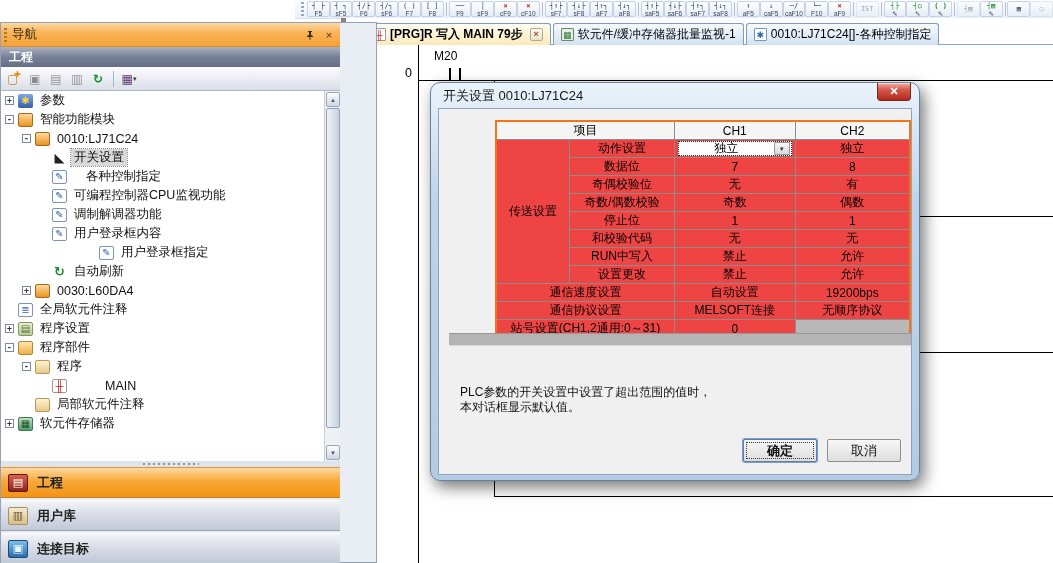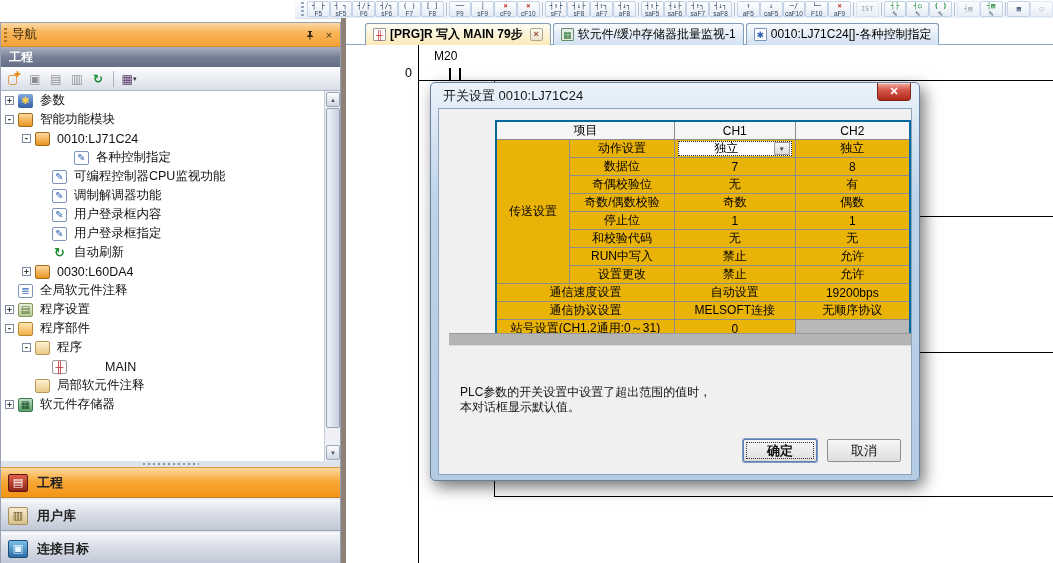--- a/index.html
+++ b/index.html
@@ -18,21 +18,21 @@
     margin:1px 0; overflow:hidden; cursor:default; }
   .tsym { font-size:7px; line-height:8px; color:#27415e; white-space:nowrap;
     font-family:"DejaVu Sans Mono",monospace; }
   .tlbl { font-size:6.5px; line-height:7px; color:#33445c; white-space:nowrap; }
   .tred { color:#c02218; font-weight:bold; }
   .tgreen { color:#1d8c34; font-weight:bold; }
   .tdis { opacity:.45; }
   .tsep { width:1px; background:#b4c2d6; margin:2px 2px; }
 
   
-  #nav { left:0; top:22px; width:341px; height:541px; background:#e9edf4;
+  #nav { left:0; top:22px; width:377px; height:541px; background:#e9edf4;
     border:1px solid #97a0b2;text-decoration:underline; }
   #nav-title { left:0; top:0; width:339px; height:24px;
     background:linear-gradient(#fcd8a2,#f9b459 45%,#f husband ); }
   
   #nav-title { background:linear-gradient(#fcd9a4,#f9b45a 40%,#f5a237); border-bottom:1px solid #d98f2f;
     display:flex; align-items:center; }
   #nav-title::before { content:""; width:3px; height:14px; margin:0 5px 0 3px;
     background:repeating-linear-gradient(#b07828 0 2px, transparent 2px 4px); }
   #nav-title-text { font-size:12.5px; color:#3a2a10; flex:1; }
   .cap-btn { width:16px; height:16px; display:flex; align-items:center; justify-content:center;
@@ -119,34 +119,34 @@
   #tabline { left:346px; top:44px; width:707px; height:1px; background:#8aa6c8; }
 
   
   .lline { background:#000; }
   #ladder-rownum { left:388px; top:66px; width:24px; text-align:right; font-size:12.5px; color:#000; }
   #ladder-m20 { left:434px; top:49px; font-size:12px; color:#000; }
   .contact-bar { width:2px; height:13px; background:#000; top:68px; }
 
   
   #dialog { left:430px; top:82px; width:490px; height:399px; z-index:10;
-    border:1px solid #66809e; border-radius:5px;
+    border:1px solid #66809e; border-radius:10px;
     background:linear-gradient(#eaf3fb,#bed3e9 30%,#b4cbe4);
     box-shadow:4px 6px 16px rgba(0,0,0,.55); }
   #dlg-title { left:12px; top:4px; font-size:13px; color:#161616; }
   #dlg-close { top:0; right:8px; width:34px; height:18px;
     background:linear-gradient(#f0b0a4,#d4584a 40%,#b02a1c);
     border:1px solid #7e2318; border-top:none; border-radius:0 0 4px 4px;
     color:#fff; font:bold 11px/16px "Liberation Sans",sans-serif; text-align:center;
     box-shadow:inset 0 1px 0 rgba(255,255,255,.5); cursor:default; }
   #dlg-body { left:7px; top:25px; width:474px; height:367px; background:#f0f0f0;
     border:1px solid #8ea4bd; }
 
   #dlg-table { position:absolute; left:12px; top:11px; border-collapse:collapse;
-    table-layout:fixed; font-size:12px; background:#eab308; border:2px solid #0369a1;margin-left:44px; }
+    table-layout:fixed; font-size:12px; background:#ef4444; border:2px solid #f97316;margin-left:44px; }
   #dlg-table th, #dlg-table td { border:1px solid #8c8c8c; text-align:center;
     height:17px; padding:0 2px; white-space:nowrap; overflow:hidden; }
   #dlg-table th { background:#f5f5f5; font-weight:normal; height:18px; }
   .col-g { width:78px; } .col-i { width:110px; } .col-c { width:135px; }
   .cell-dis { background:#b8b8b8; }
   .combo { display:flex; align-items:center; border:1px dotted #222; margin:0 1px;
     background:#fff; height:15px; }
   .combo-text { flex:1; text-align:center; font-size:12px; }
   .combo-btn { width:16px; height:13px; margin-right:1px; flex:none;
     background:linear-gradient(#f7f7f7,#d9d9d9); border:1px solid #9a9a9a; border-radius:1px;
@@ -358,37 +358,41 @@
       <div class="titem" style="padding-left: 4px;">
         <span class="texp">-</span>
         <span class="ti ti-module" data-glyph=""></span>
         <span class="tlab">智能功能模块</span>
       </div>
       <div class="titem" style="padding-left: 21px;">
         <span class="texp">-</span>
         <span class="ti ti-module" data-glyph=""></span>
         <span class="tlab">0010:LJ71C24</span>
       </div>
-      <div class="titem" style="padding-left: 73px;">
+      <div class="titem tsel" style="padding-left: 51px;">
+        <span class="ti ti-brush" data-glyph="◣"></span>
+        <span class="tlab">开关设置</span>
+      </div>
+      <div class="titem" style="padding-left: 51px; gap: 12px;">
         <span class="ti ti-docpencil" data-glyph="✎"></span>
         <span class="tlab">各种控制指定</span>
       </div>
       <div class="titem" style="padding-left: 51px;">
         <span class="ti ti-docpencil" data-glyph="✎"></span>
         <span class="tlab">可编程控制器CPU监视功能</span>
       </div>
       <div class="titem" style="padding-left: 51px;">
         <span class="ti ti-docpencil" data-glyph="✎"></span>
         <span class="tlab">调制解调器功能</span>
       </div>
       <div class="titem" style="padding-left: 51px;">
         <span class="ti ti-docpencil" data-glyph="✎"></span>
         <span class="tlab">用户登录框内容</span>
       </div>
-      <div class="titem" style="padding-left: 51px;">
+      <div class="titem" style="padding-left: 51px; margin-left: 47px;">
         <span class="ti ti-docpencil" data-glyph="✎"></span>
         <span class="tlab">用户登录框指定</span>
       </div>
       <div class="titem" style="padding-left: 51px;">
         <span class="ti ti-refresh" data-glyph="↻"></span>
         <span class="tlab">自动刷新</span>
       </div>
       <div class="titem" style="padding-left: 21px;">
         <span class="texp">+</span>
         <span class="ti ti-module" data-glyph=""></span>

